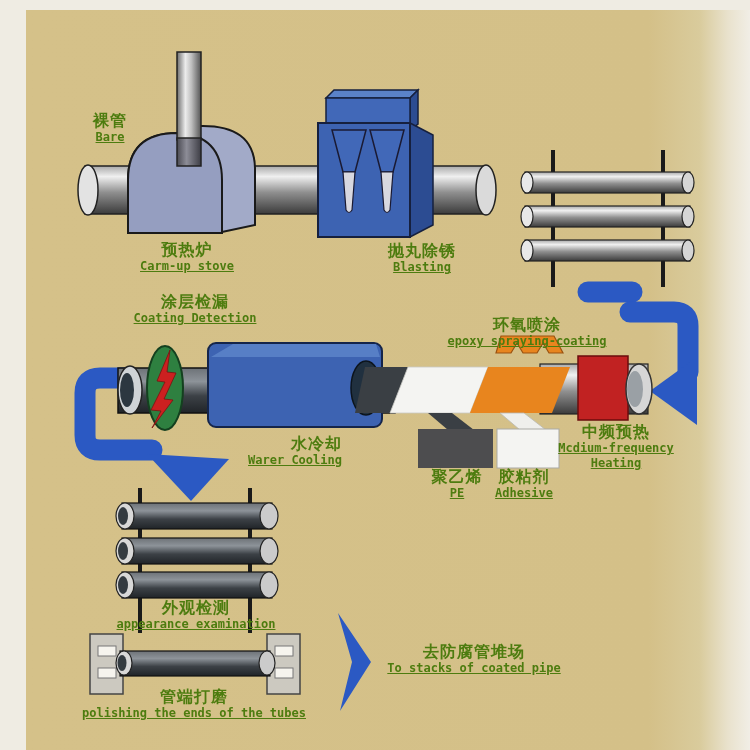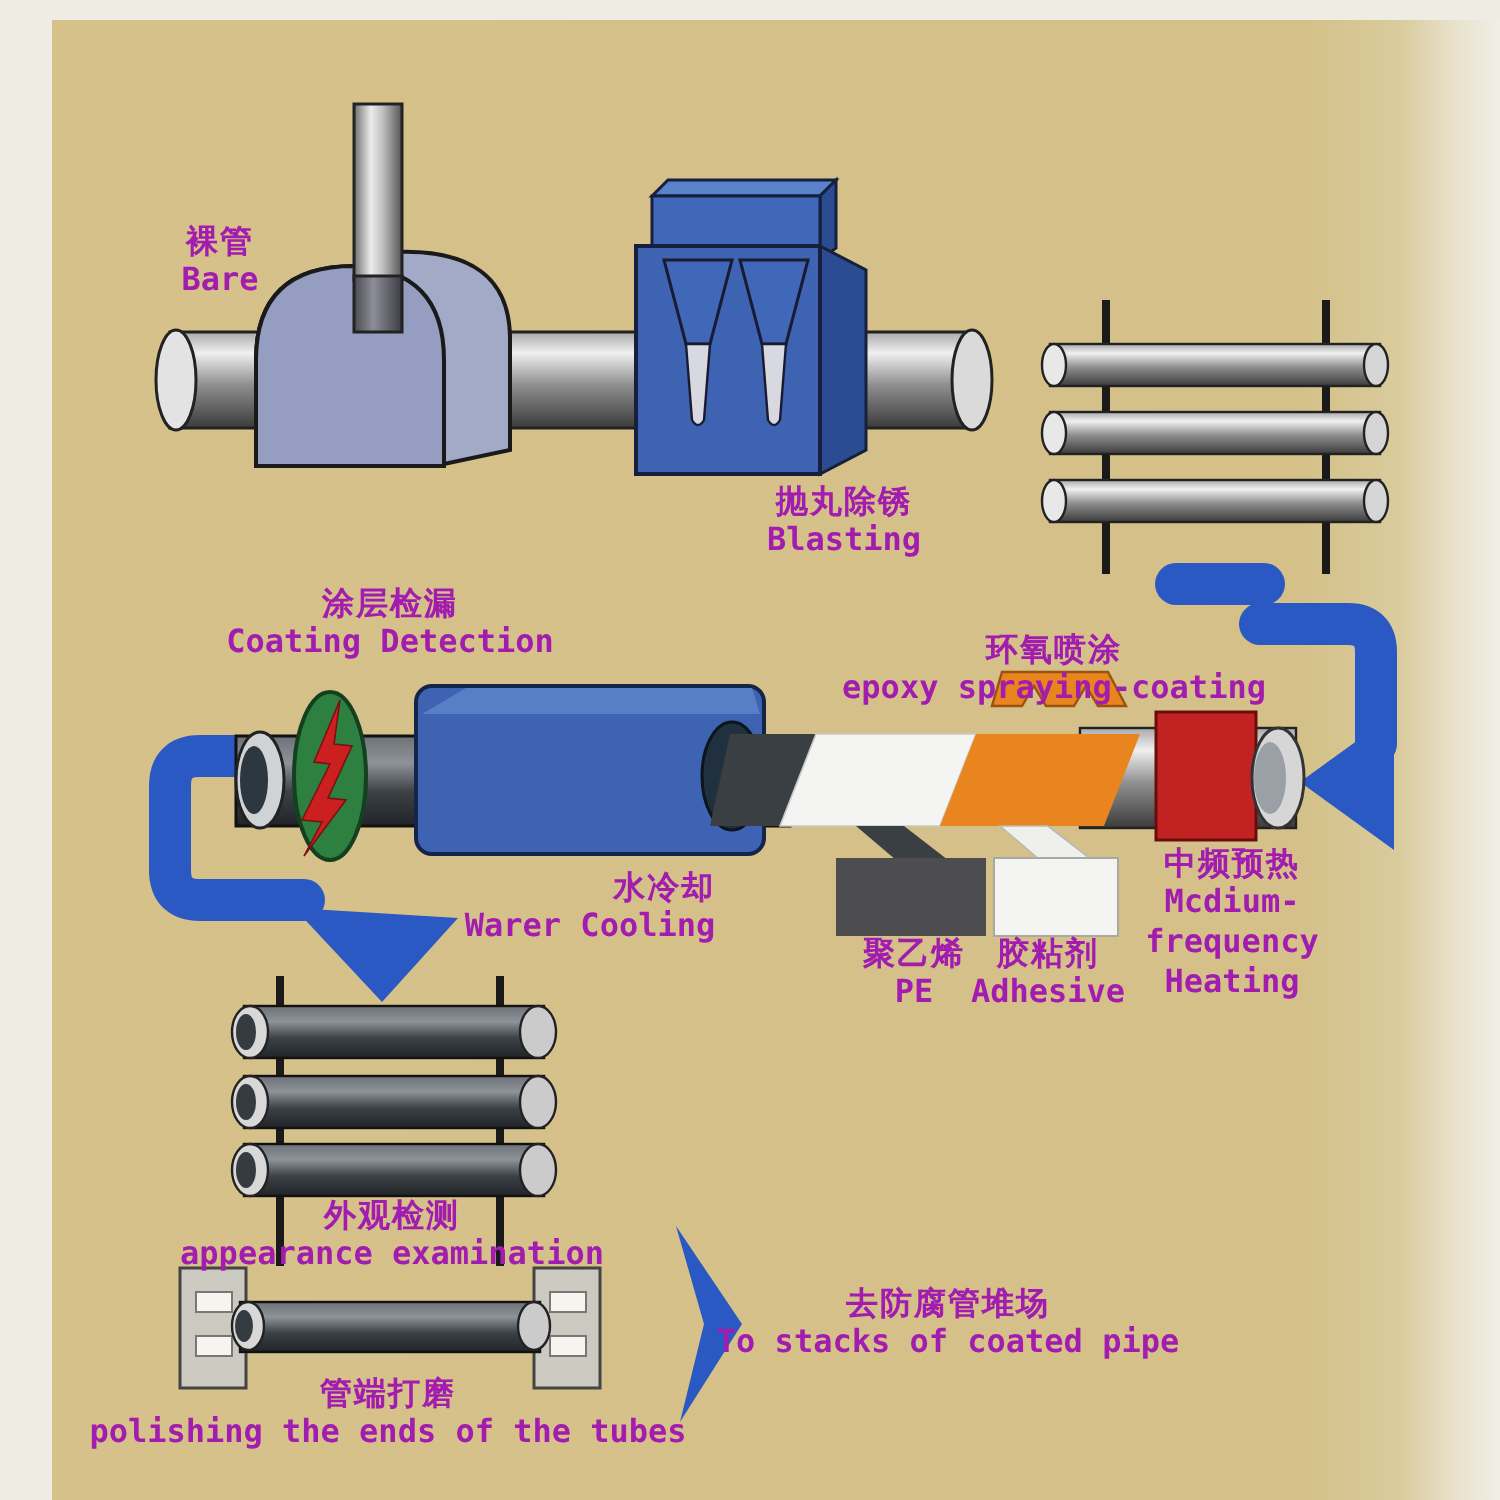--- a/index.html
+++ b/index.html
@@ -1,23 +1,23 @@
 <!DOCTYPE html>
 <html><head>
 <meta charset="utf-8">
 <style>
   html,body{margin:0;padding:0;}
   body{background:#efece3;font-family:"DejaVu Sans",sans-serif;}
   .screen{position:relative;width:750px;height:750px;overflow:hidden;background:#efece3;}
   .page{position:absolute;left:26px;top:10px;right:0;bottom:0;
         background:linear-gradient(90deg,#d5c189 0%,#d4c088 86%,#d9cb9c 93%,#e9e2cd 97%,#f1eee6 100%);}
   svg.art{position:absolute;left:0;top:0;z-index:1;}
-  .label{position:absolute;transform:translateX(-50%);text-align:center;z-index:2;color:#a21caf;white-space:nowrap;}
+  .label{position:absolute;transform:translateX(-50%);text-align:center;z-index:2;color:#4d7c0f;white-space:nowrap;}
   .label .zh{font-family:"DejaVu Sans",sans-serif;font-weight:bold;font-size:16px;letter-spacing:1px;line-height:1.15;}
-  .label .en{font-family:"DejaVu Sans Mono","Liberation Mono",monospace;font-weight:bold;font-size:16px;line-height:1.25;}
+  .label .en{font-family:"DejaVu Sans Mono","Liberation Mono",monospace;font-weight:bold;font-size:12px;line-height:1.25;text-decoration:underline;}
   .label.narrow .en{white-space:normal;width:128px;margin:0 auto;}
 </style>
 </head>
 <body>
 
 <div class="screen">
   <div class="page"></div>
 
   <svg class="art" width="750" height="750" viewBox="0 0 750 750">
     <defs>
@@ -181,20 +181,24 @@
     <g>
       <polygon points="338,613 371,662 340,711 352,662" fill="#2b59c3"></polygon>
     </g>
   </svg>
 
   <div class="label" style="left:110px;top:112px;">
     <div class="zh">裸管</div>
     <div class="en">Bare</div>
   </div>
 
+  <div class="label" style="left:187px;top:241px;">
+    <div class="zh">预热炉</div>
+    <div class="en">Carm-up stove</div>
+  </div>
 
   <div class="label" style="left:379px;top:242px;margin-left:43px;">
     <div class="zh">抛丸除锈</div>
     <div class="en">Blasting</div>
   </div>
 
 
   <div class="label" style="left:163px;top:293px;margin-left:32px;">
     <div class="zh">涂层检漏</div>
     <div class="en">Coating Detection</div>

